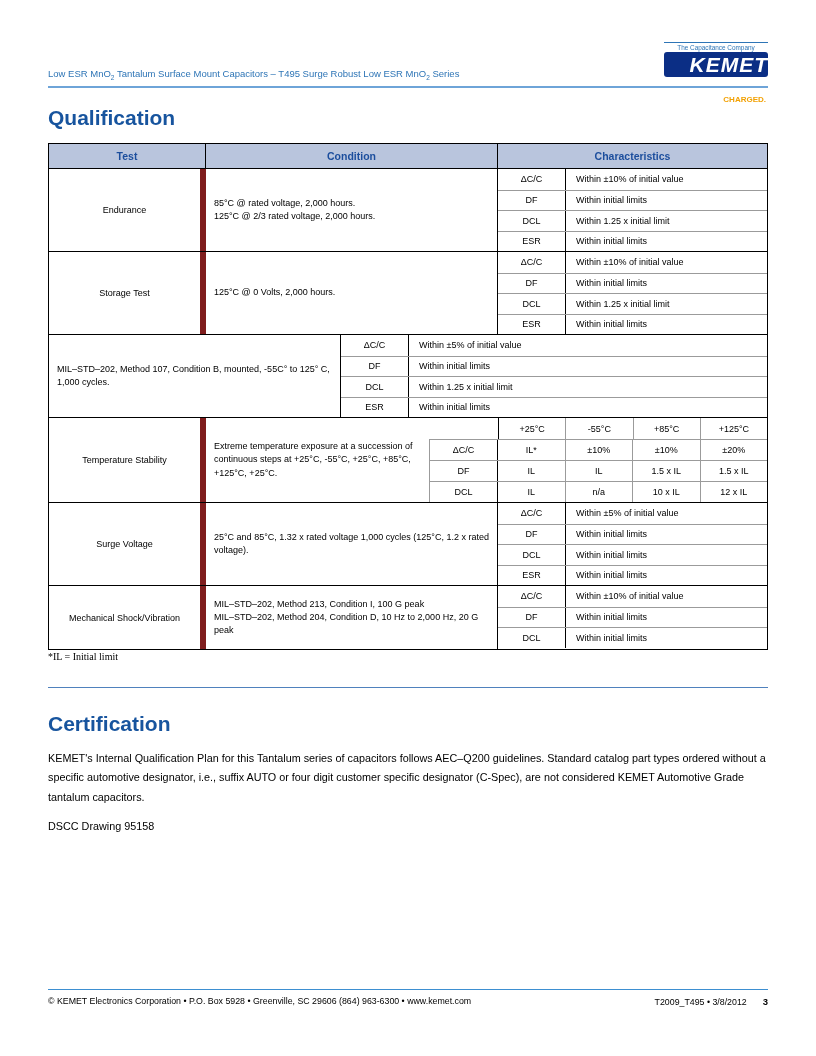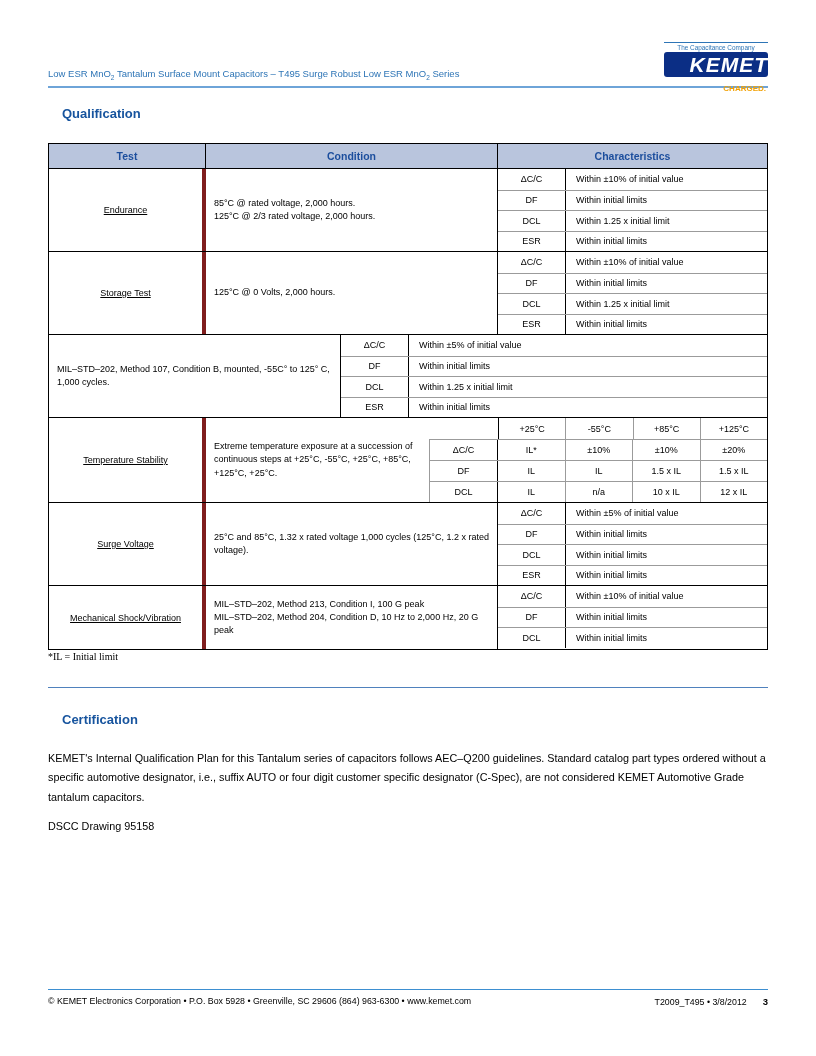--- a/index.html
+++ b/index.html
@@ -11,41 +11,41 @@
               border-bottom:2px solid #6ea4d8; }
   .doc-title { position:absolute; left:0; bottom:5px; font-size:9.5px; color:#2e75b6; }
   .doc-title sub { font-size:6.5px; }
   .logo { position:absolute; right:0; top:2px; width:104px; }
   .logo-rule { border-top:1.5px solid #2e75b6; margin-bottom:1px; }
   .logo-tagline { font-size:6.4px; color:#2e75b6; text-align:center; white-space:nowrap; }
   .logo-box { margin-top:1px; background:#0b2e85; color:#fff; border-radius:3px;
               height:25px; line-height:25px; text-align:right;
               font-style:italic; font-weight:bold; font-size:21px; letter-spacing:1px; }
   .logo-slogan { text-align:right; color:#f2a104; font-weight:bold; font-size:8px;
-                 margin-top:7px; padding-right:2px; }
-
-  
-  .section-heading { position:absolute; left:62px; font-size:13px; font-weight:bold; color:#17549e; }
+                 margin-top:18px; padding-right:2px; }
+
+  
+  .section-heading { position:absolute; left:48px; font-size:21px; font-weight:bold; color:#17549e; }
   .h-qual { top:106px; }
   .h-cert { top:712px; }
 
   
   .qtable { position:absolute; left:48px; top:143px; width:720px;
             border:1.5px solid #000; font-size:9px; }
   .qhead { display:flex; height:25px; background:#b9c5dd; border-bottom:1px solid #000; }
   .qhead > div { display:flex; align-items:center; justify-content:center;
                  font-weight:bold; font-size:10.5px; color:#1c4e9d; }
   .h-test { width:157px; border-right:1px solid #000; }
   .h-cond { width:292px; border-right:1px solid #000; }
   .h-char { flex:1; }
 
   .mrow { display:flex; }
   .mrow + .mrow { border-top:1px solid #000; }
-  .c-test { width:157px; border-right:4px solid #7f1d1d; display:flex; align-items:center;
-            justify-content:center; padding:0 6px;text-decoration:underline; }
+  .c-test { width:157px; border-right:6px solid #7f1d1d; display:flex; align-items:center;
+            justify-content:center; padding:0 6px; }
   .c-cond { width:292px; border-right:1px solid #000; display:flex; align-items:center;
             padding:12px 8px; white-space:pre-line; line-height:1.45; }
   .c-chars { flex:1; display:flex; flex-direction:column; }
   .sub { display:flex; height:20.5px; }
   .sub + .sub { border-top:1px solid #9b9b9b; }
   .sub .p { width:68px; border-right:1px solid #000; display:flex; align-items:center;
             justify-content:center; }
   .sub .v { flex:1; display:flex; align-items:center; padding-left:10px; }
 
   

